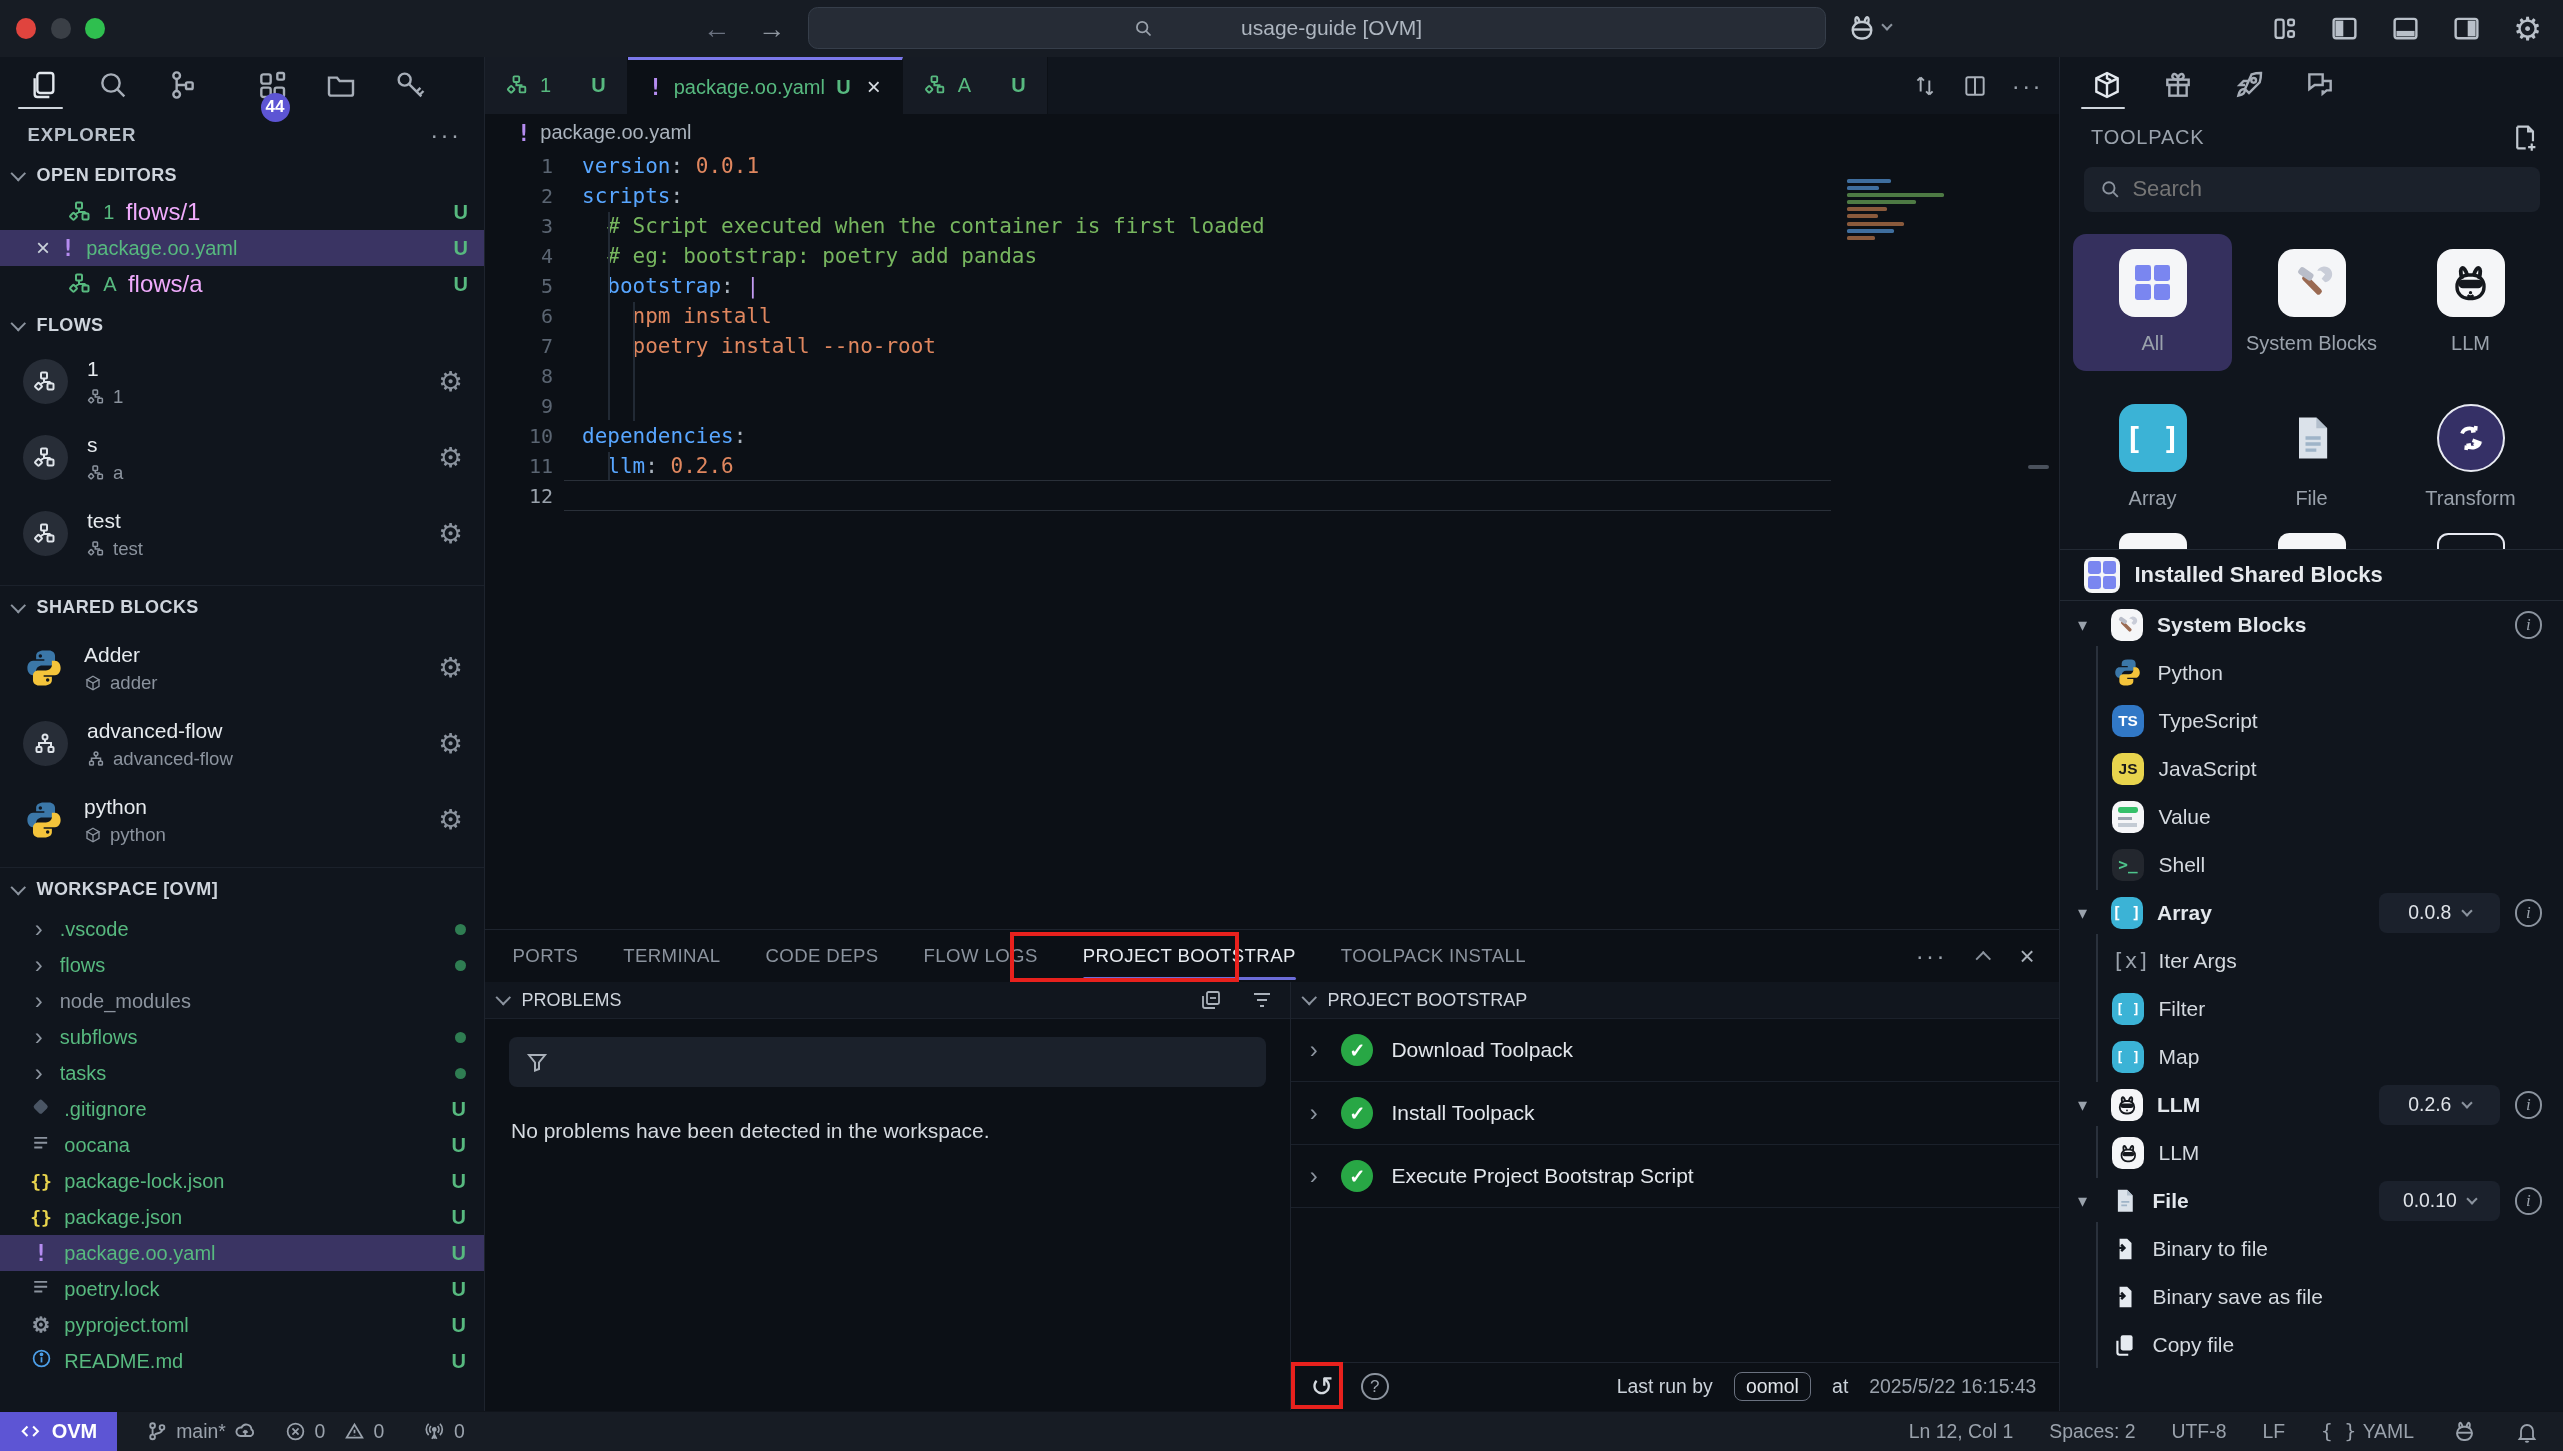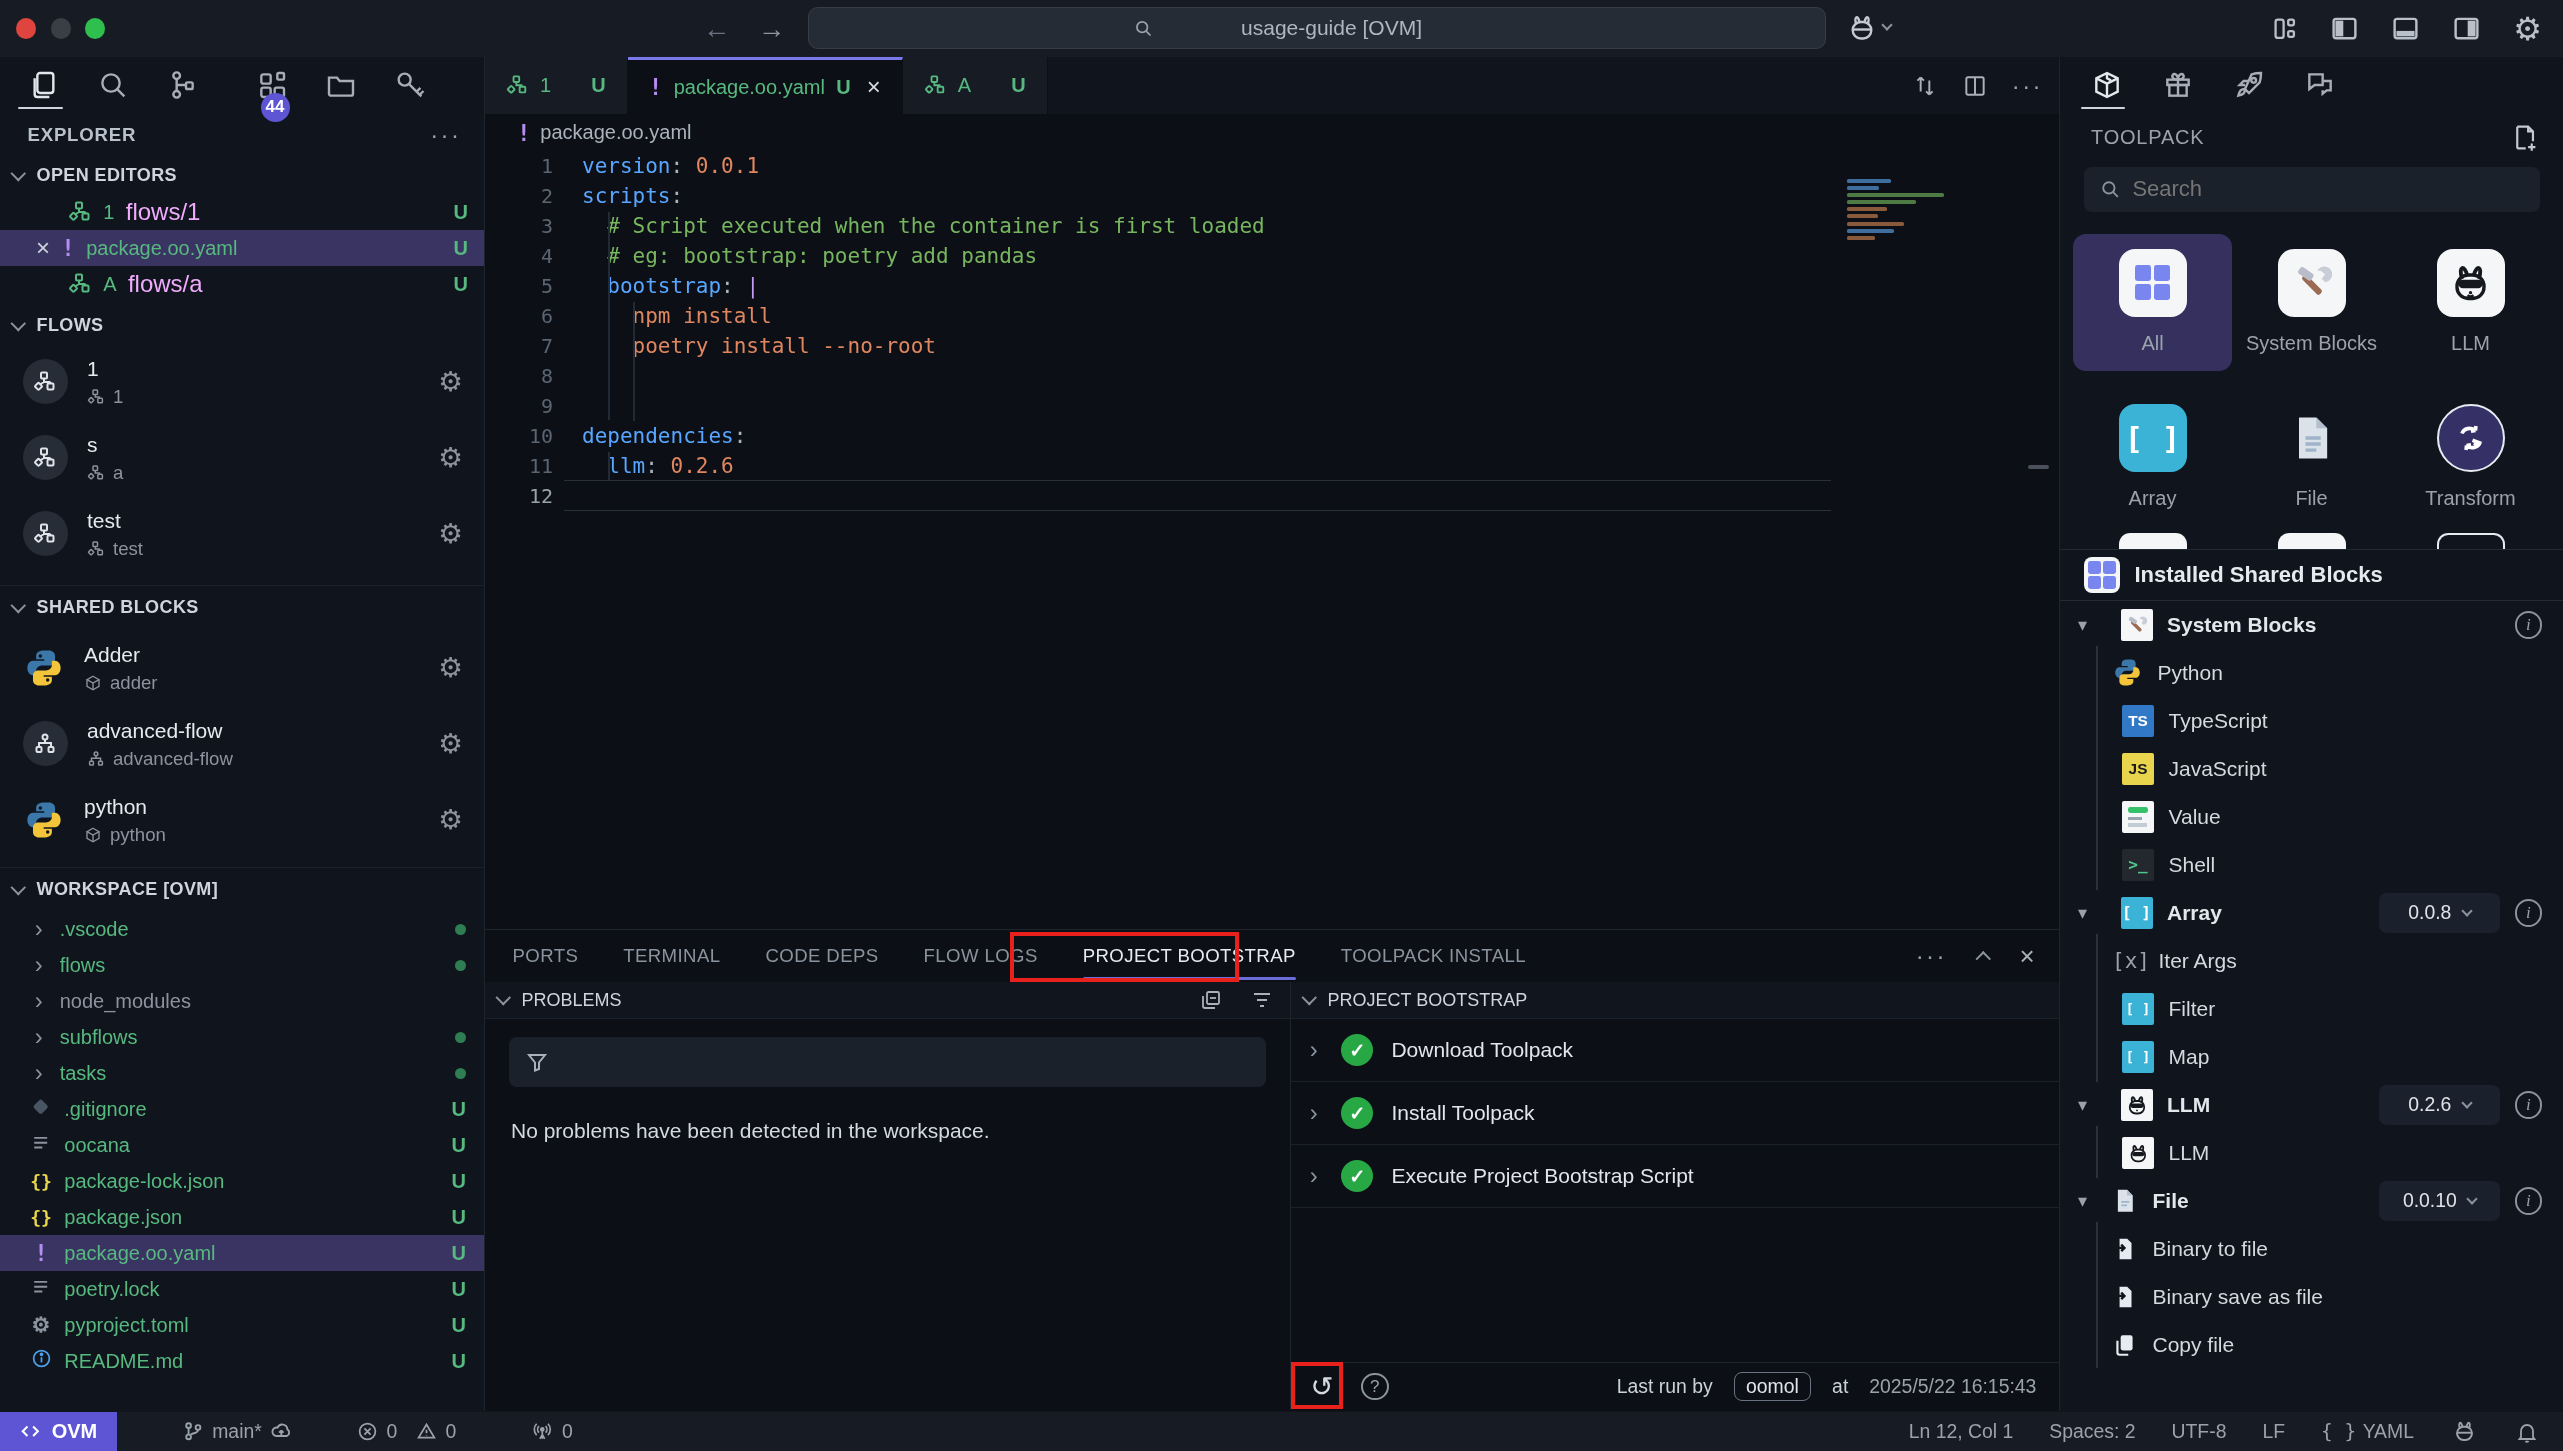--- a/index.html
+++ b/index.html
@@ -135,35 +135,35 @@
   .allmini span { background:#7a86f0; border-radius:2.4px; }
   .trow { height:48px; display:flex; align-items:center; gap:14.5px; padding:0 21px 0 18px; }
   .trow .tri { color:#9aa2ac; font-size:18px; width:18px; }
   .trow .nm { font-size:21px; color:#e3e7ec; font-weight:600; }
   .trow.child { padding-left:52px; position:relative; }
   .trow.child .nm { font-weight:400; color:#d4d9df; }
   .trow .sp { flex:1; }
   .vpill { min-width:121px; height:40px; background:#1b212c; border-radius:8px; display:flex; align-items:center; justify-content:center; gap:11.3px; font-size:19.4px; color:#dfe3e8; padding:0 11.3px; }
   .vpill .chev { width:8px; height:8px; border-width:2px; margin-top:-3.2px; }
   .gline { position:absolute; left:36px; width:1.6px; background:#2a313c; }
-  .sqicon { width:32px; height:32px; border-radius:2px; display:flex; align-items:center; justify-content:center; font-weight:700; flex:none;margin-left:10px; }
+  .sqicon { width:32px; height:32px; border-radius:10px; display:flex; align-items:center; justify-content:center; font-weight:700; flex:none; }
   .sq-ts { background:#3178c6; color:#fff; font-size:15.4px; }
   .sq-js { background:#e8d44d; color:#1a1a1a; font-size:15.4px; }
   .sq-shell { background:#23272e; color:#4ec58c; font-size:16px; font-family:"DejaVu Sans Mono",monospace; }
   .sq-arr { background:#3bb3d6; color:#fff; font-size:16px; font-family:"DejaVu Sans Mono",monospace; }
   .sq-val { background:#f5f6f8; position:relative; }
   .sq-val .bar { position:absolute; left:5.7px; top:5.7px; right:5.7px; height:6.5px; border-radius:2.4px; background:#35c06a; }
   .sq-val .l1 { position:absolute; left:5.7px; top:16px; width:14.5px; height:3.2px; background:#9aa4b0; }
   .sq-val .l2 { position:absolute; left:5.7px; top:22.6px; width:19.4px; height:3.2px; background:#c3cbd4; }
   .sq-llm { background:#f5f6f8; }
   .iterargs { color:#9aa2ac; font-family:"DejaVu Sans Mono",monospace; font-size:21px; width:32px; text-align:center; }
   .docicon { color:#cfd8e3; }
 
   
-  .sb-left { display:flex; align-items:center; height:100%;gap:36px; }
+  .sb-left { display:flex; align-items:center; height:100%; }
   .sb-right { display:flex; align-items:center; gap:36px; padding-right:24px; height:100%; }
   .ovm { height:100%; background:#5d55d4; color:#fff; display:flex; align-items:center; gap:9.7px; padding:0 19.4px; font-size:20px; font-weight:600; }
   .sbitem { display:flex; align-items:center; gap:8px; margin-left:29px; }
 </style>
 </head>
 <body>
 
 <div id="app">
 
   <div class="titlebar">

